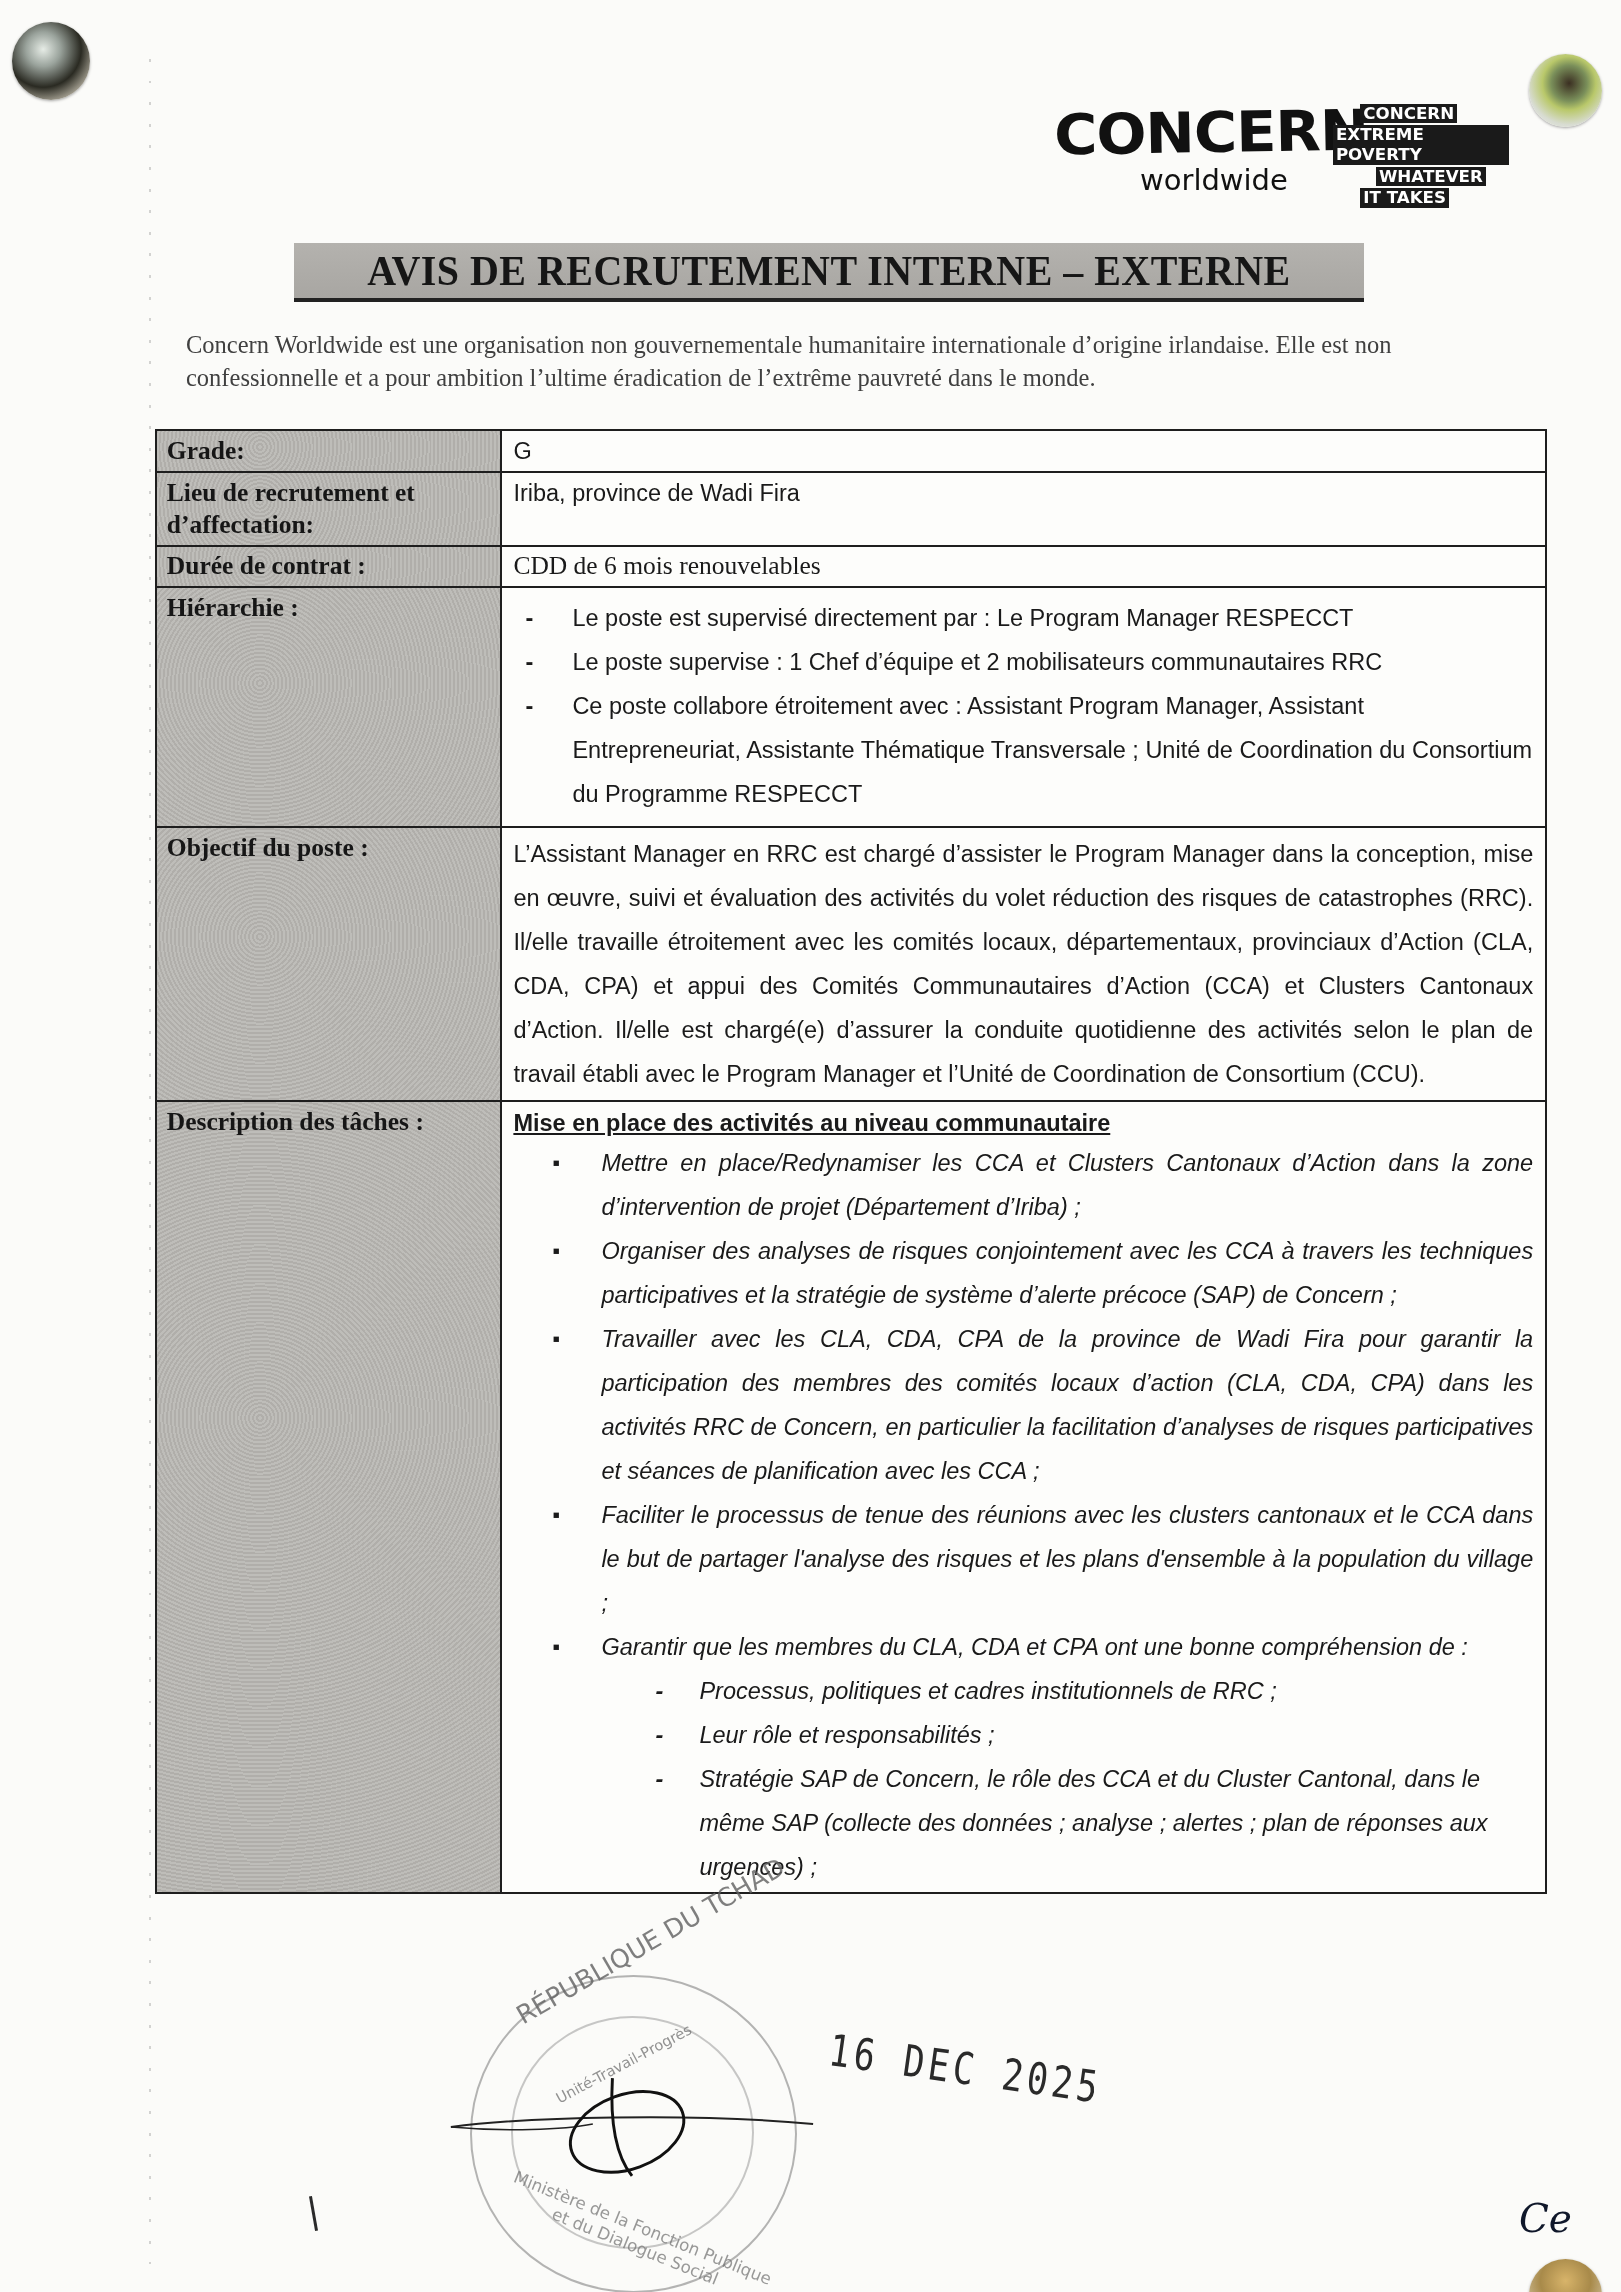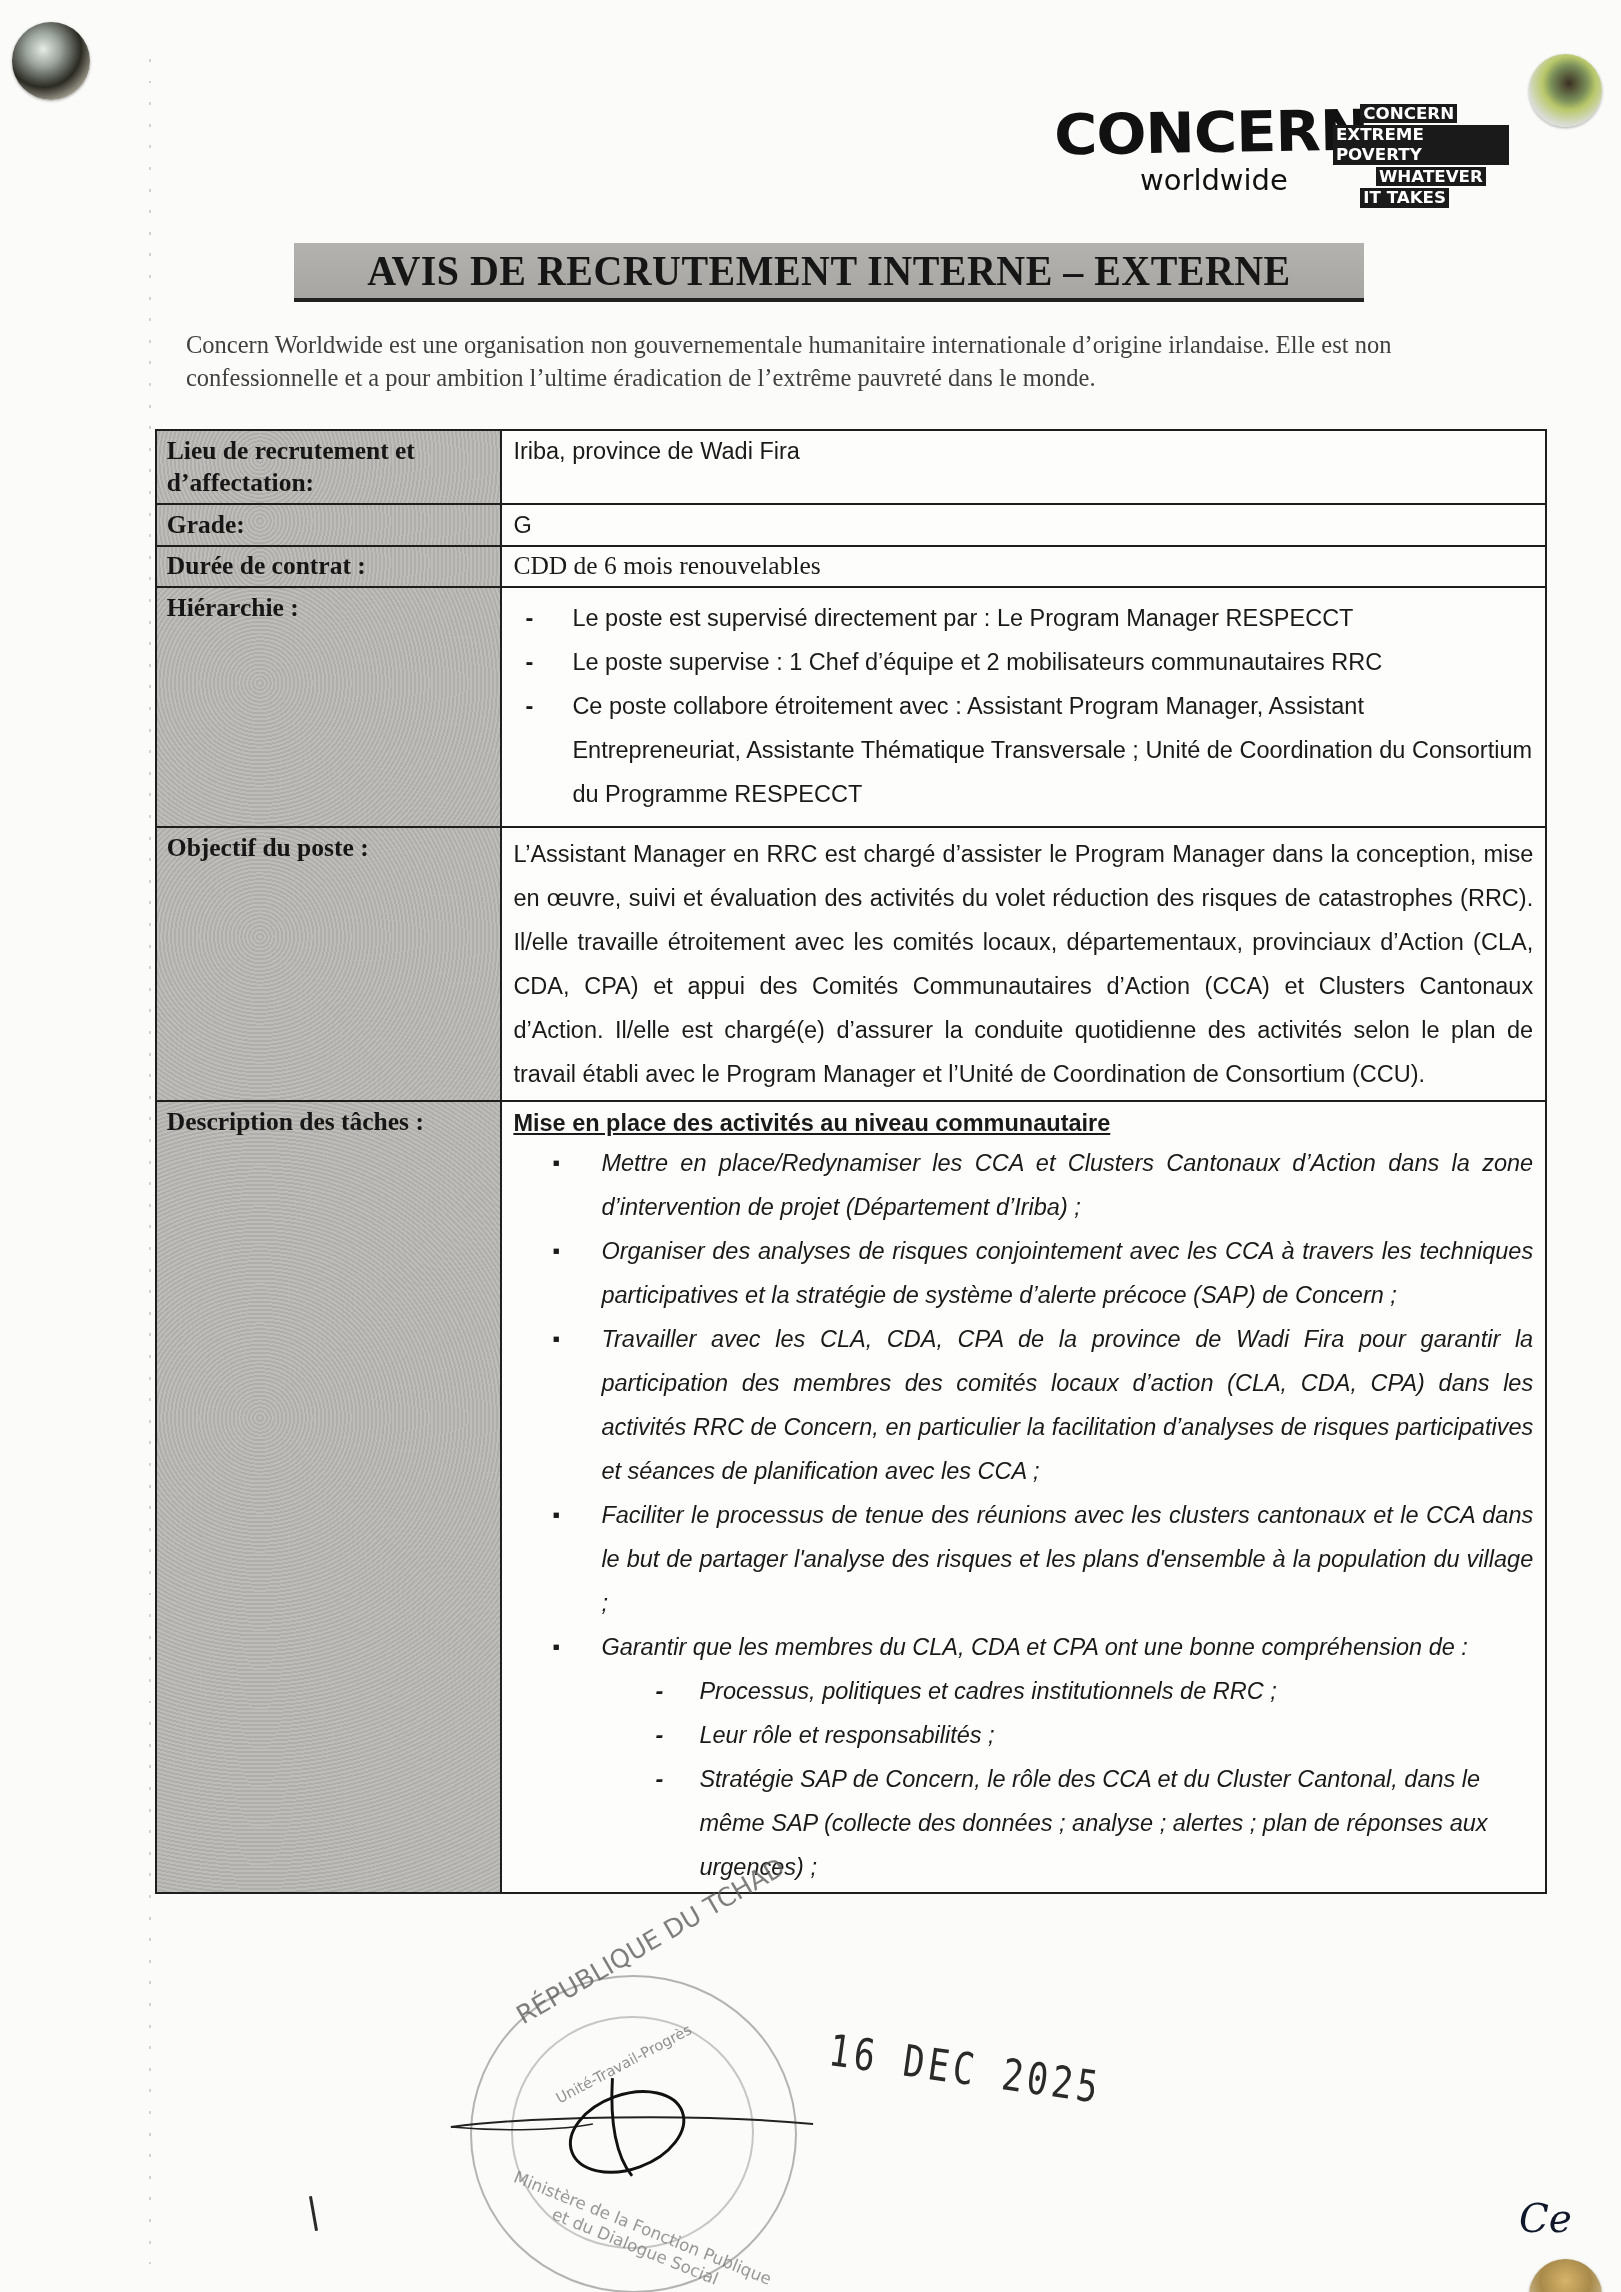--- a/index.html
+++ b/index.html
@@ -163,27 +163,27 @@
 </div>
 
 <div class="title-wrap">
   <div class="title">AVIS DE RECRUTEMENT INTERNE – EXTERNE</div>
 </div>
 
 <div class="intro">Concern Worldwide est une organisation non gouvernementale humanitaire internationale d’origine irlandaise. Elle est non confessionnelle et a pour ambition l’ultime éradication de l’extrême pauvreté dans le monde.</div>
 
 <table class="info">
   <tbody>
+  <tr style="height:39px">
+    <td class="lbl">Grade:</td>
+    <td class="val">G</td>
+  </tr>
   <tr style="height:69px">
     <td class="lbl">Lieu de recrutement et d’affectation:</td>
     <td class="val">Iriba, province de Wadi Fira</td>
-  </tr>
-  <tr style="height:39px">
-    <td class="lbl">Grade:</td>
-    <td class="val">G</td>
   </tr>
   <tr style="height:39px">
     <td class="lbl">Durée de contrat :</td>
     <td class="val serif">CDD de 6 mois renouvelables</td>
   </tr>
   <tr>
     <td class="lbl">Hiérarchie :</td>
     <td class="val">
       <ul class="dash">
         <li><b>Le poste est supervisé directement par :</b><span> Le Program Manager RESPECCT</span></li>

